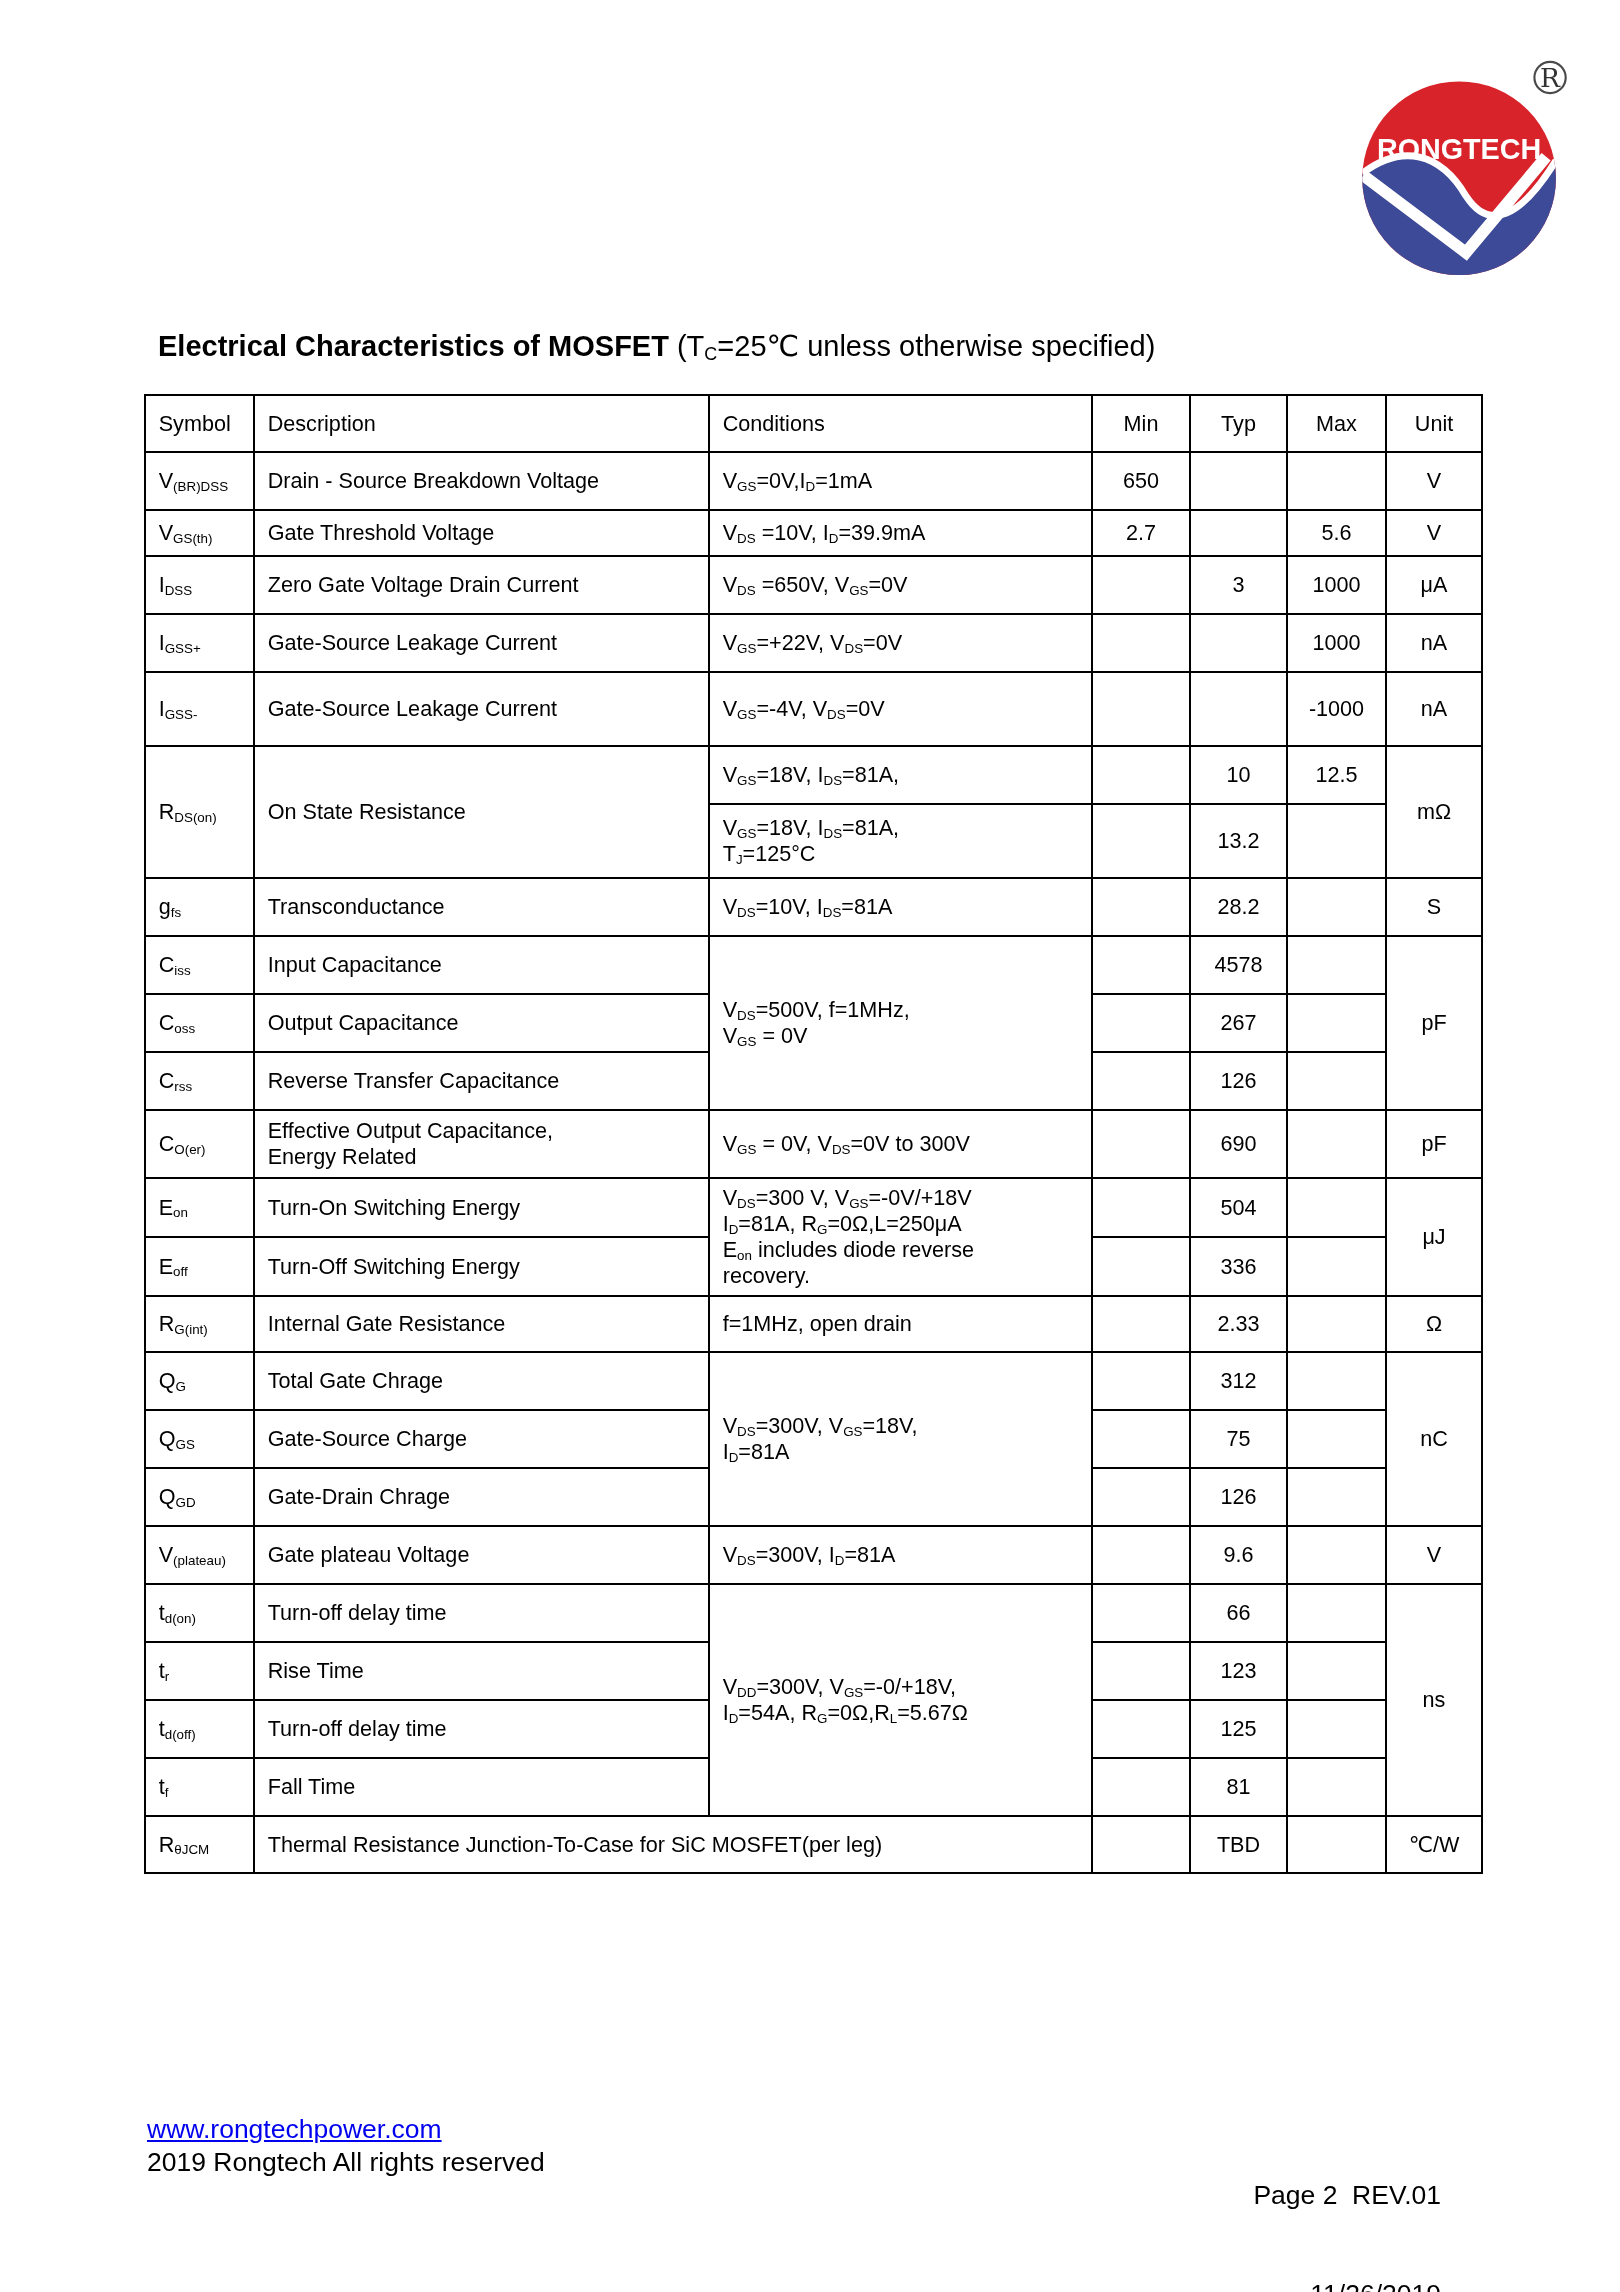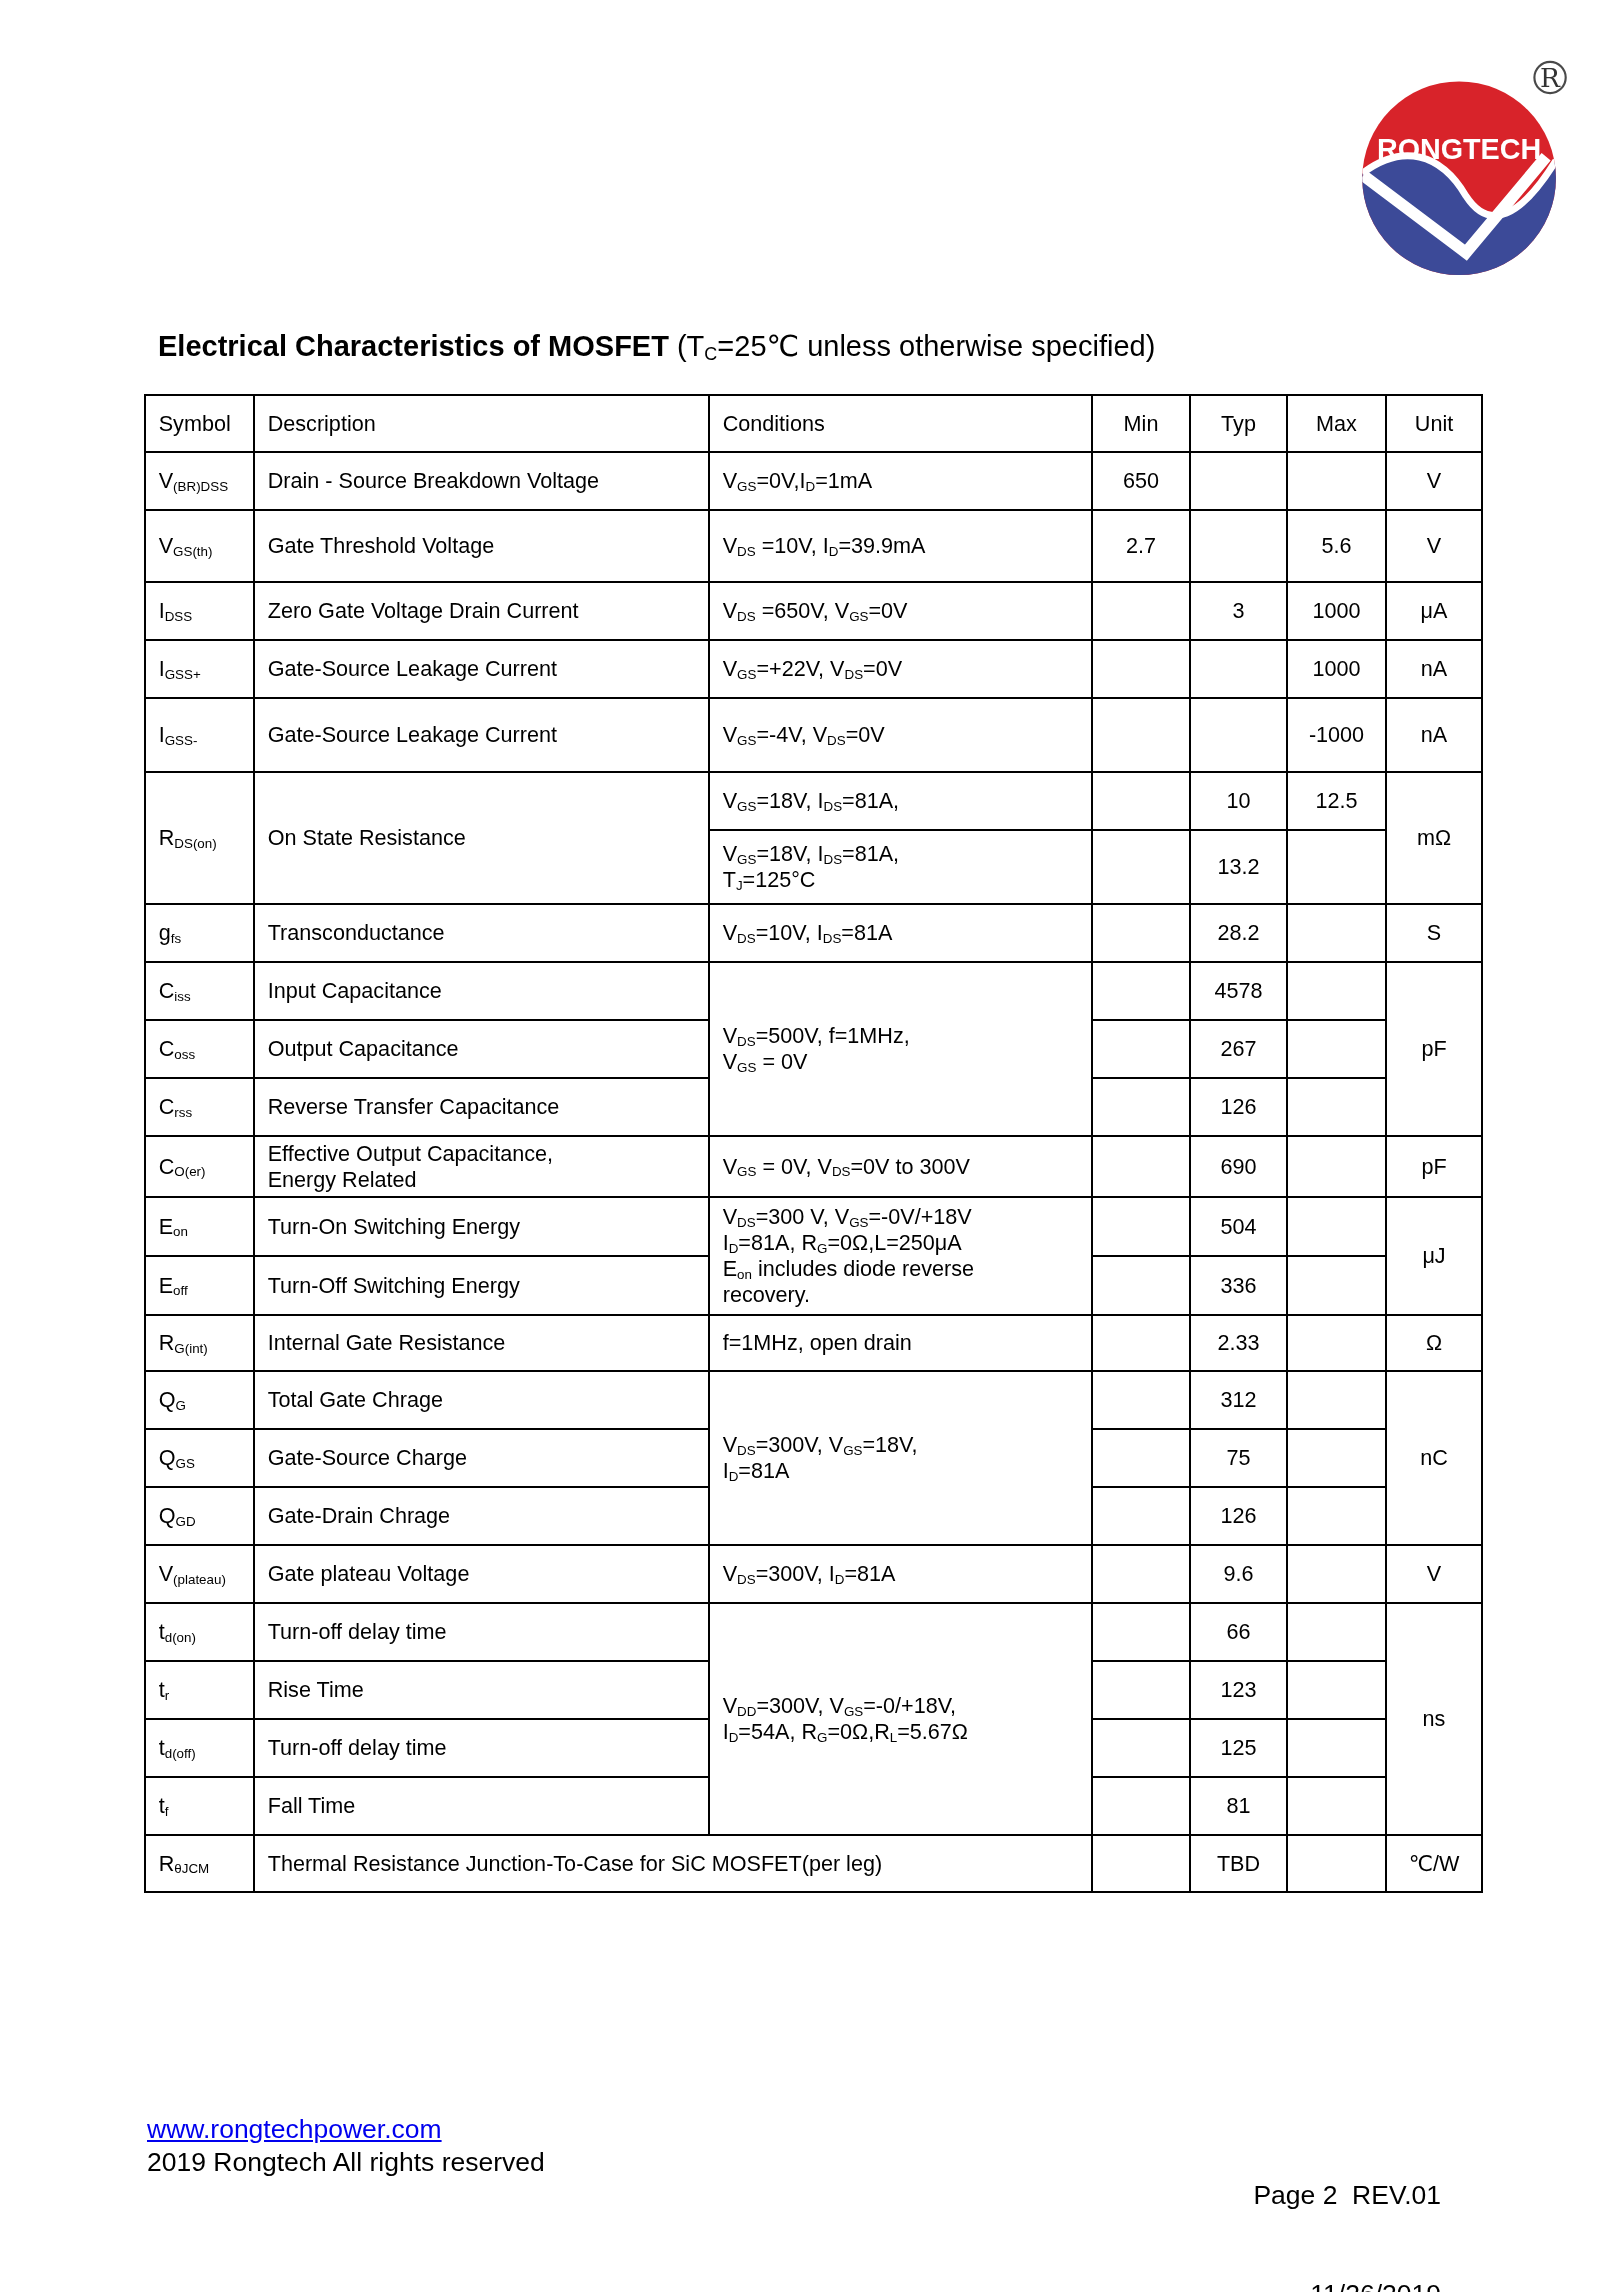--- a/index.html
+++ b/index.html
@@ -79,21 +79,21 @@
     <tbody>
         <tr style="height: 58px;">
           <td class="al">V<span class="sb">(BR)DSS</span></td>
           <td class="al">Drain - Source Breakdown Voltage</td>
           <td class="al">V<span class="sb">GS</span>=0V,I<span class="sb">D</span>=1mA</td>
           <td class="ac">650</td>
           <td class="ac"></td>
           <td class="ac"></td>
           <td class="ac">V</td>
         </tr>
-        <tr style="height: 72px;">
+        <tr style="height: 46px;">
           <td class="al">V<span class="sb">GS(th)</span></td>
           <td class="al">Gate Threshold Voltage</td>
           <td class="al">V<span class="sb">DS</span> =10V, I<span class="sb">D</span>=39.9mA</td>
           <td class="ac">2.7</td>
           <td class="ac"></td>
           <td class="ac">5.6</td>
           <td class="ac">V</td>
         </tr>
         <tr style="height: 58px; border-radius: 27px;">
           <td class="al">I<span class="sb">DSS</span></td>
@@ -162,21 +162,21 @@
           <td class="ac">267</td>
           <td class="ac"></td>
         </tr>
         <tr style="height: 58px;">
           <td class="al">C<span class="sb">rss</span></td>
           <td class="al">Reverse Transfer Capacitance</td>
           <td class="ac"></td>
           <td class="ac">126</td>
           <td class="ac"></td>
         </tr>
-        <tr style="height: 61px;">
+        <tr style="height: 68px;">
           <td class="al">C<span class="sb">O(er)</span></td>
           <td class="al">Effective Output Capacitance,<br>Energy Related</td>
           <td class="al">V<span class="sb">GS</span> = 0V, V<span class="sb">DS</span>=0V to 300V</td>
           <td class="ac"></td>
           <td class="ac">690</td>
           <td class="ac"></td>
           <td class="ac">pF</td>
         </tr>
         <tr style="height: 59px;">
           <td class="al">E<span class="sb">on</span></td>

